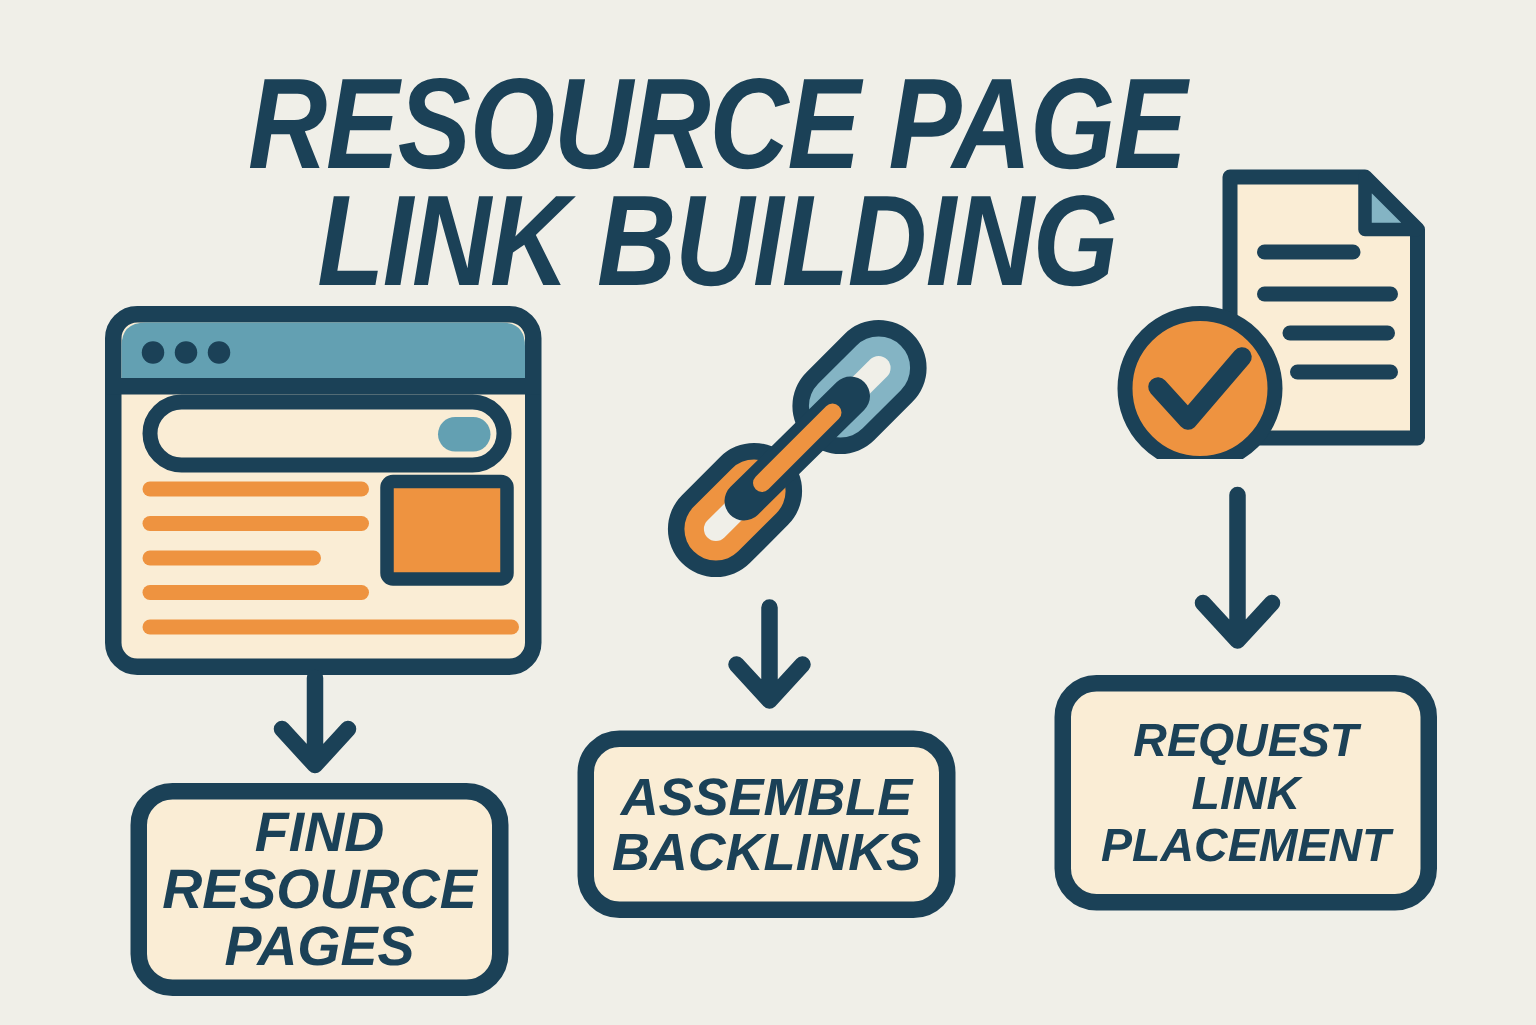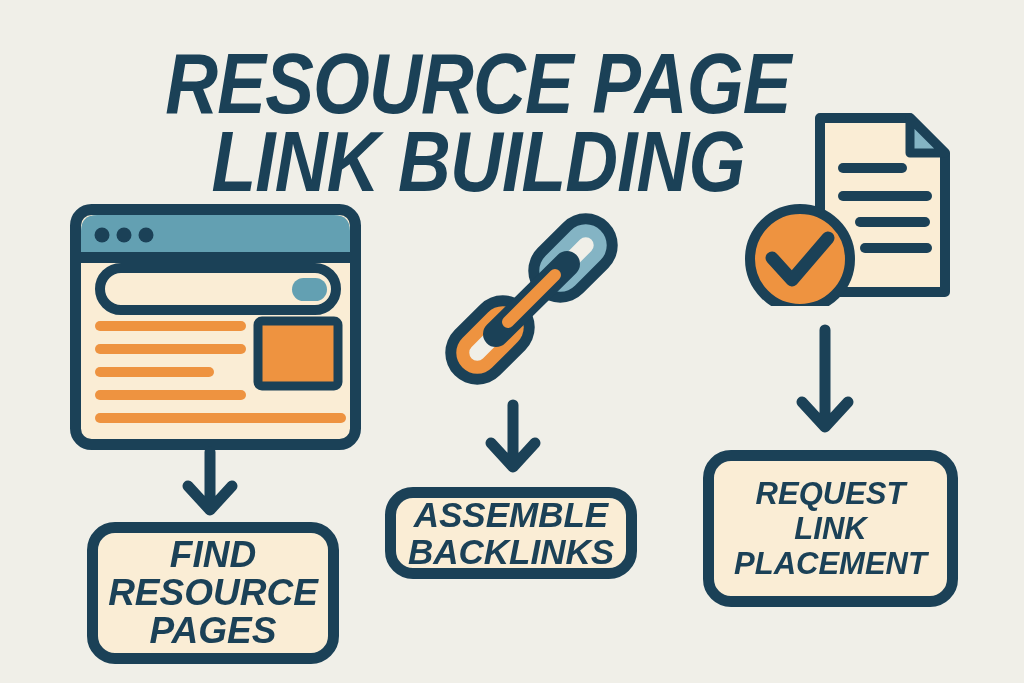--- a/index.html
+++ b/index.html
@@ -46,21 +46,21 @@
     border-radius: 28px;
     display: flex;
     align-items: center;
     justify-content: center;
     text-align: center;
     color: var(--navy, #1B4157);
     font-weight: bold;
     white-space: pre-line;
   }
   #label-1 { left: 87px;  top: 522px; width: 252px; height: 142px; font-size: 37px; line-height: 38px; }
-  #label-2 { left: 385px; top: 487px; width: 252px; height: 92px; font-size: 35px; line-height: 37px; }
+  #label-2 { left: 385px; top: 487px; width: 252px; height: 125px; font-size: 35px; line-height: 37px; }
   #label-3 { left: 703px; top: 450px; width: 255px; height: 157px; font-size: 31px; line-height: 35px; }
 
   
   .f-navy   { fill: var(--navy, #1B4157); }
   .f-cream  { fill: var(--cream, #FAEDD5); }
   .f-orange { fill: var(--orange, #EE9340); }
   .f-teal   { fill: var(--teal, #63A0B2); }
   .f-tealL  { fill: var(--teal-light, #84B4C4); }
   .f-bg     { fill: var(--background, #F0EFE8); }
   .f-none   { fill: none; }

